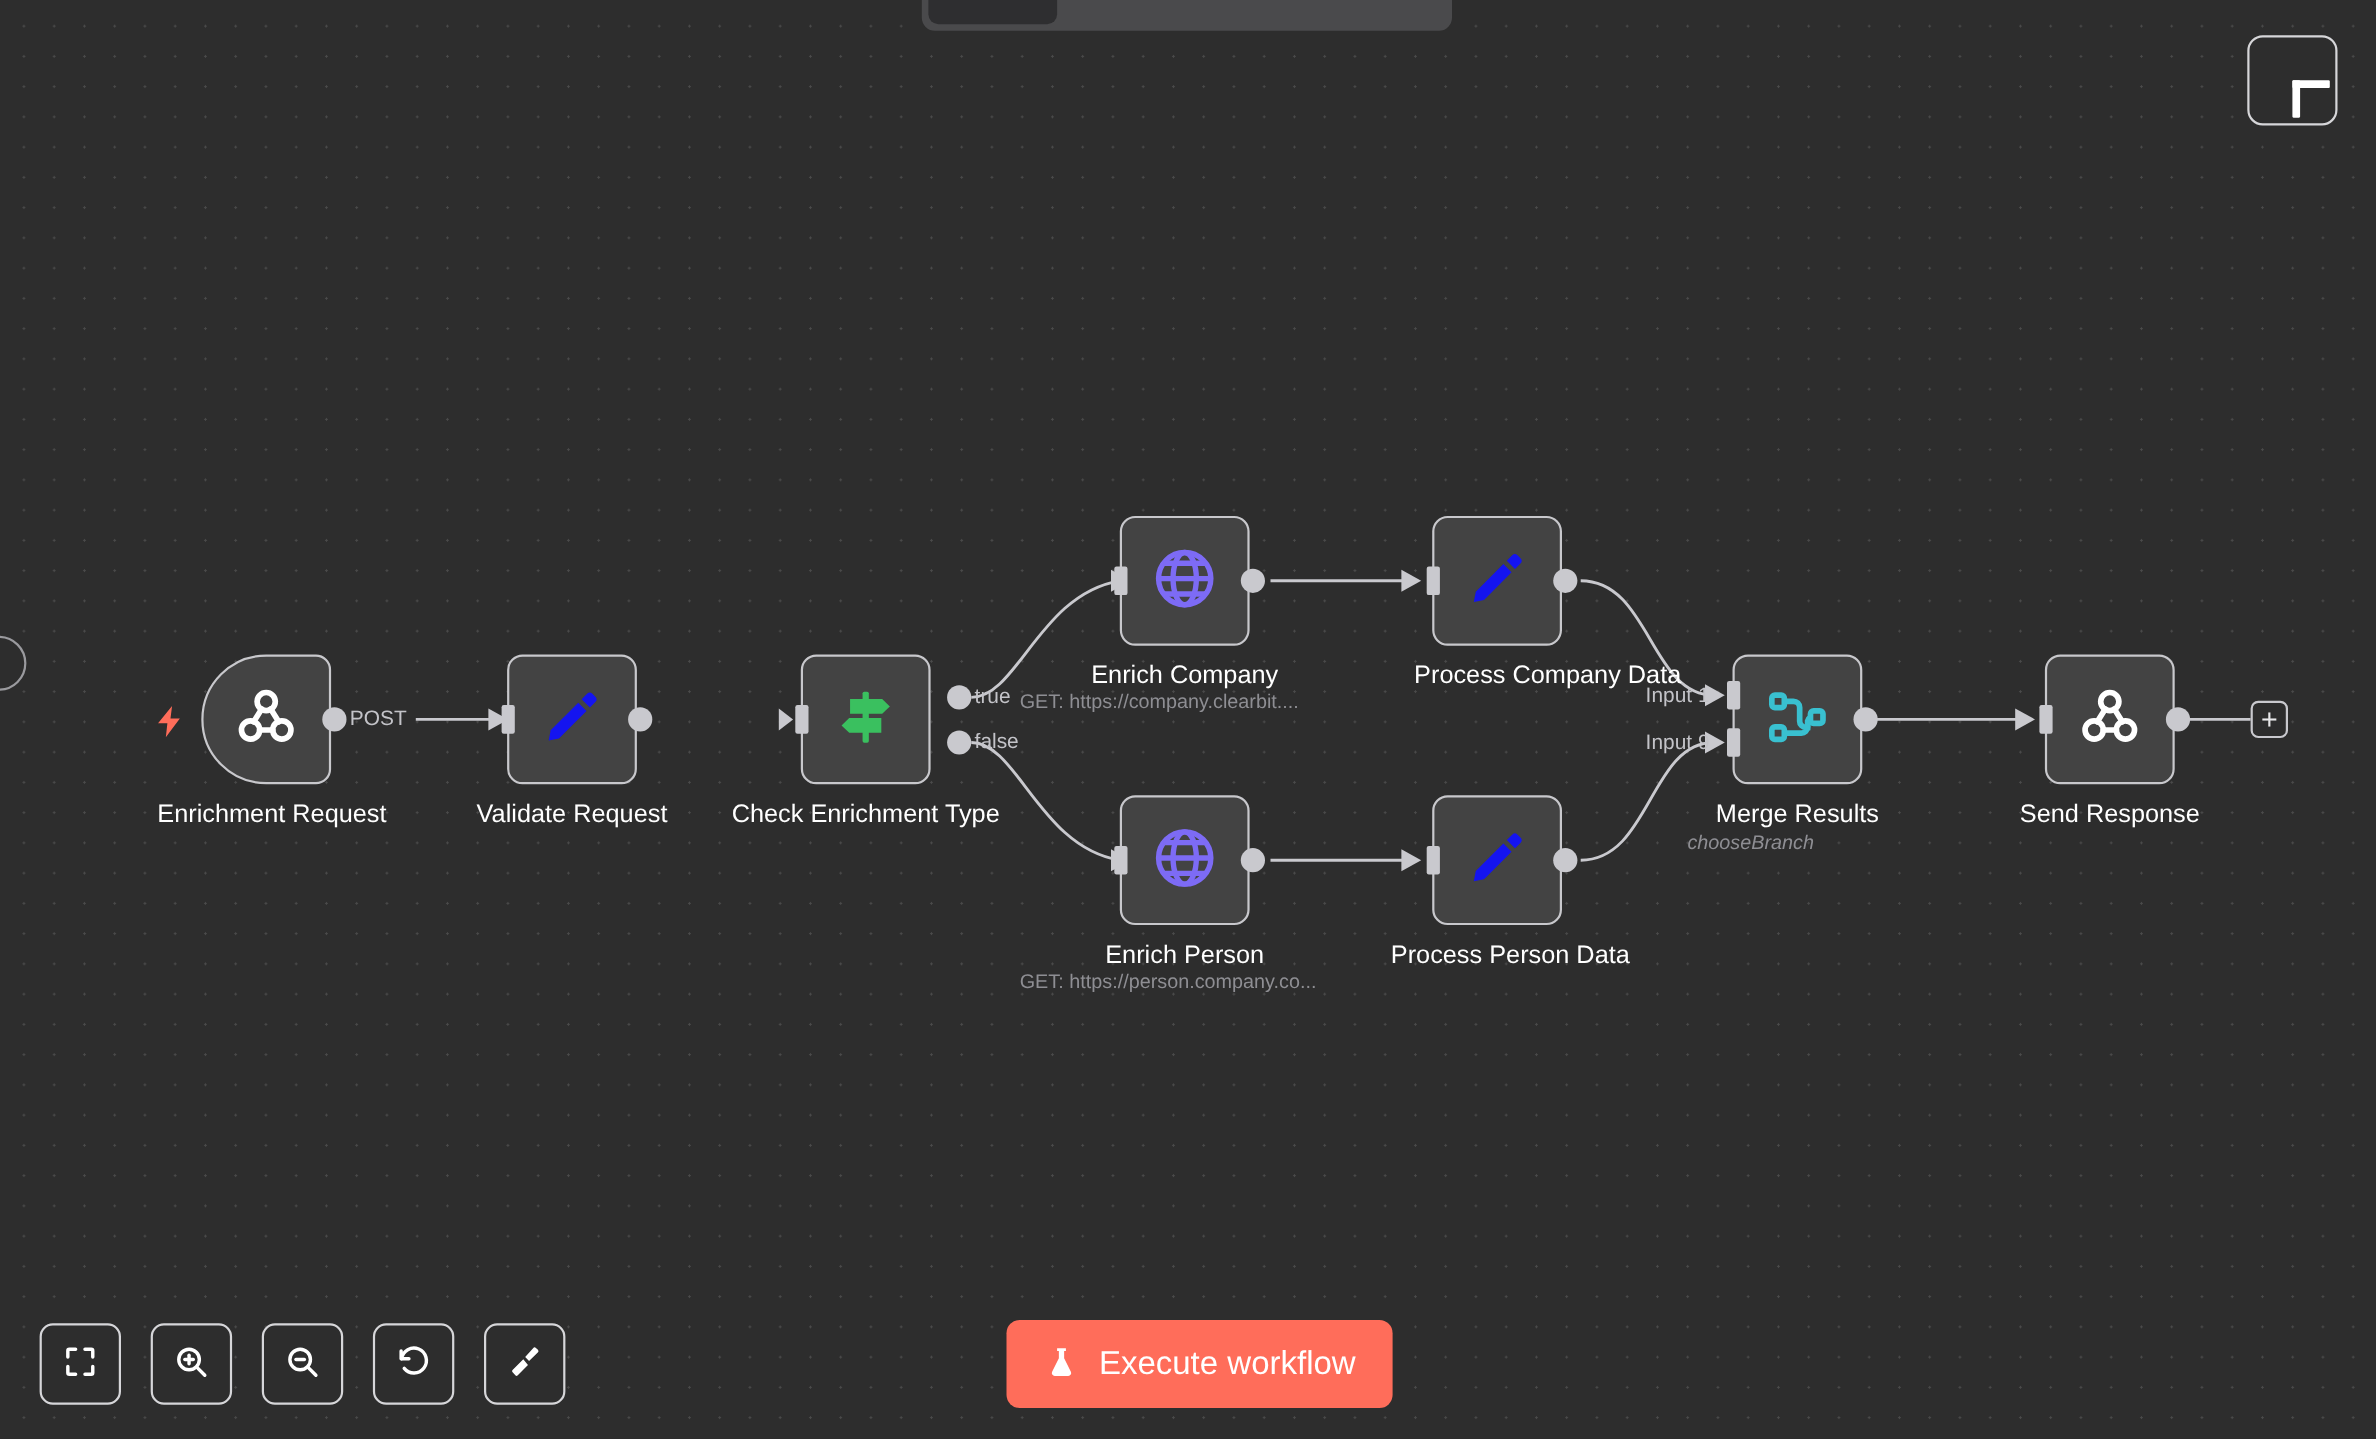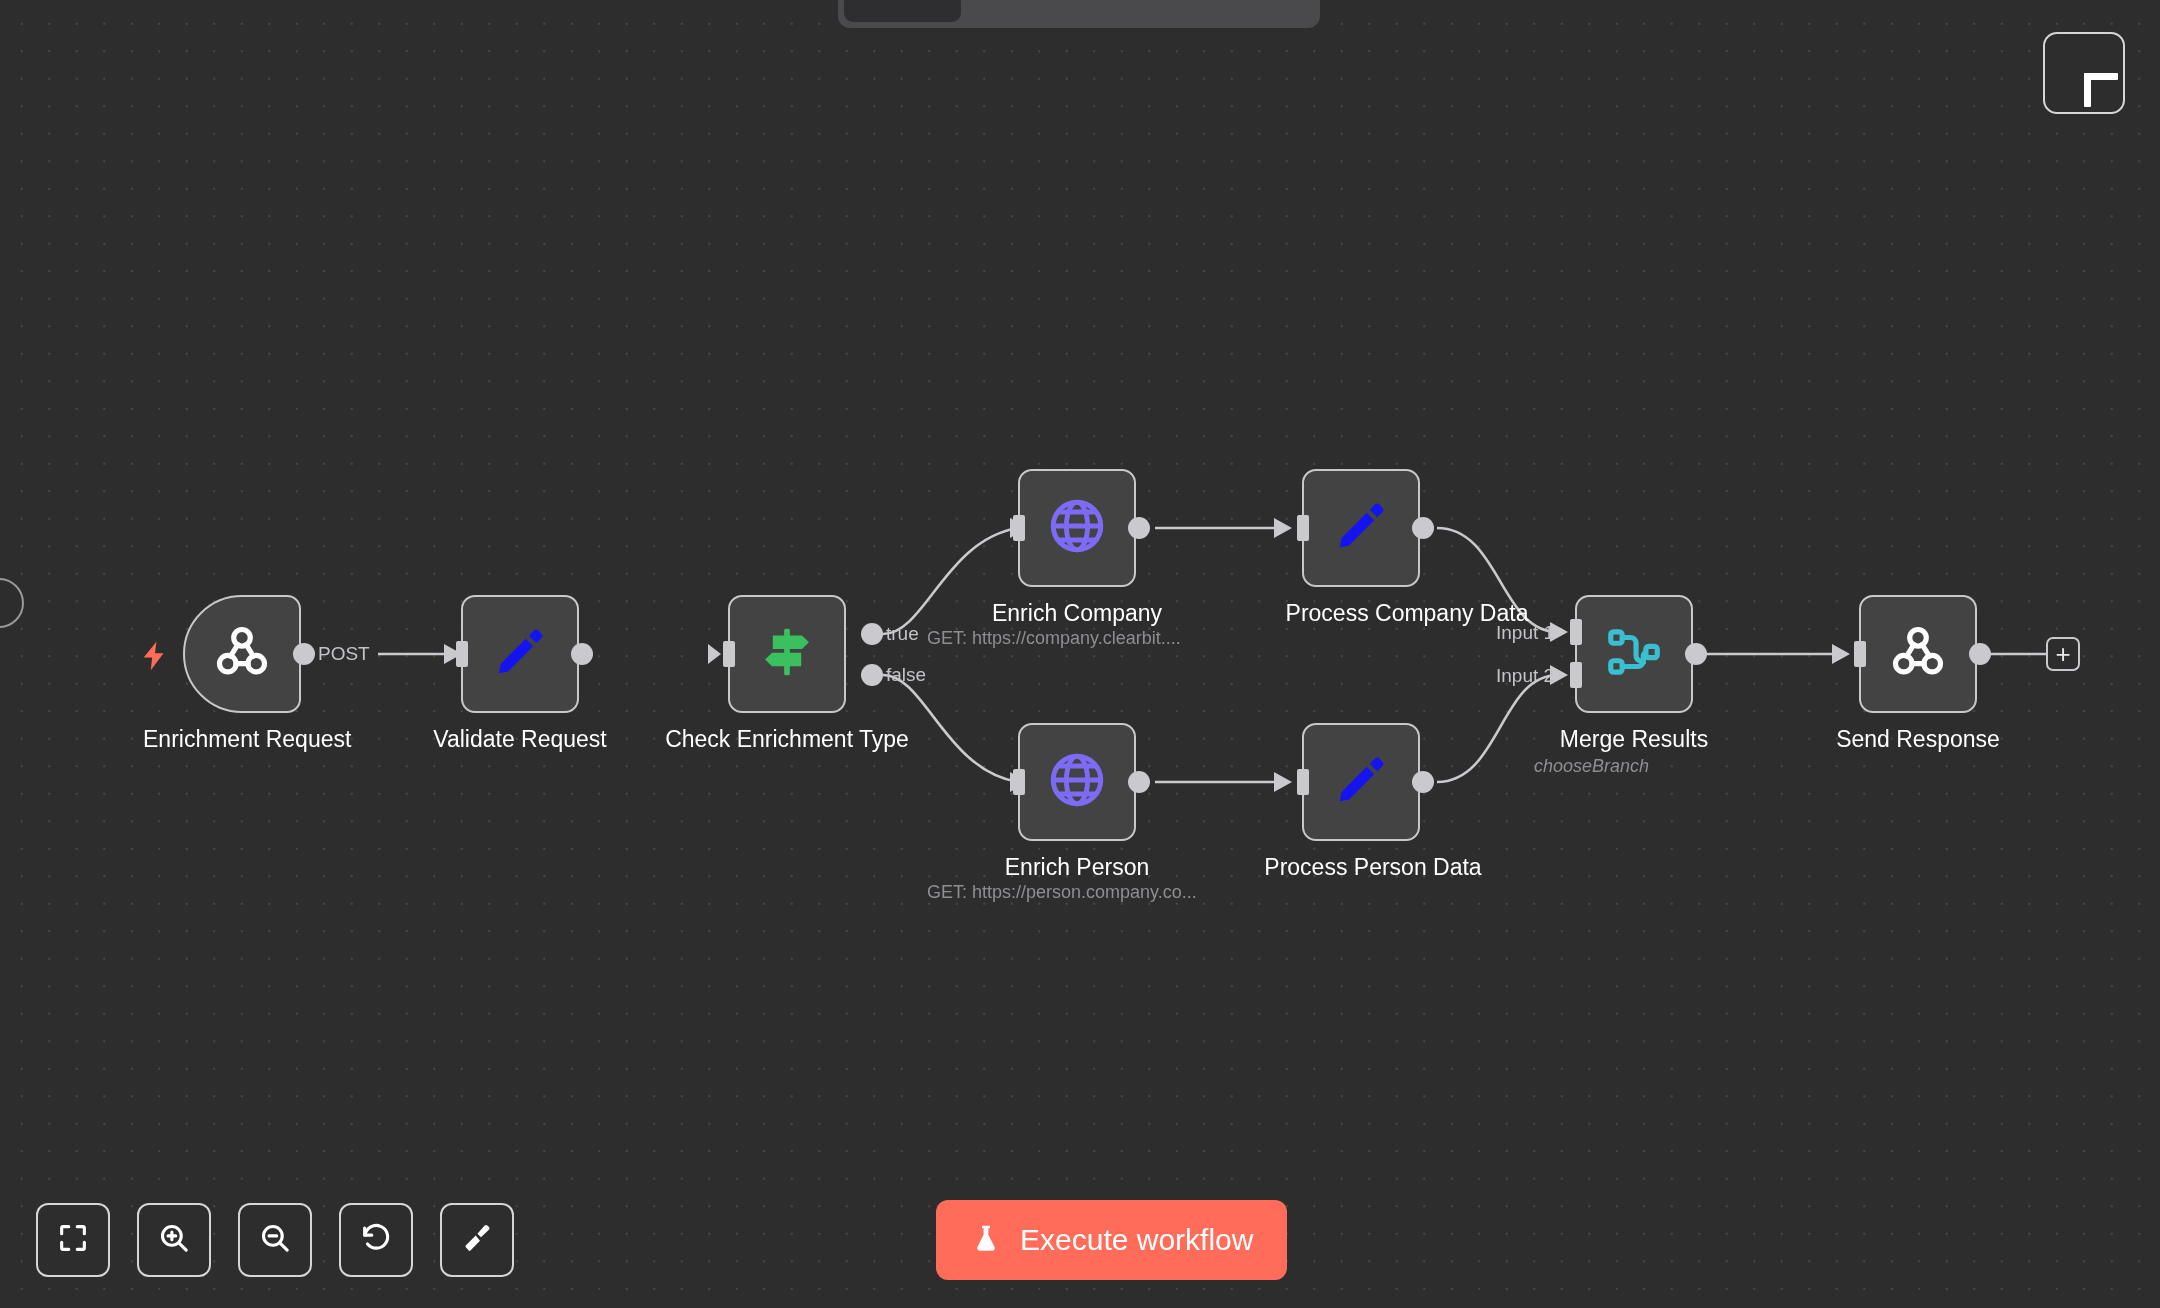--- a/index.html
+++ b/index.html
@@ -148,21 +148,21 @@
     width: 74px; height: 74px;
     border: 2px solid #d6d6d9;
     border-radius: 12px;
     background: #2d2d2d;
     display: flex; align-items: center; justify-content: center;
     cursor: pointer;
   }
 
   
   #execute-btn {
-    position: absolute; left: 936px; top: 1200px;
+    position: absolute; left: 915px; top: 1200px;
     height: 80px; padding: 0 34px;
     background: #ff6d5a;
     border: none; border-radius: 12px;
     display: flex; align-items: center; gap: 18px;
     cursor: pointer;
     z-index: 30;
   }
   #execute-btn .lbl { color: #ffffff; font-size: 30px; }
 
   
@@ -323,21 +323,21 @@
         <path d="M4.5 16.6 L14.2 6.9 L17.1 9.8 L7.4 19.5 L3.8 20.2 z"></path>
         <path d="M15.4 5.7 L17.4 3.7 C17.9 3.2 18.6 3.2 19.1 3.7 L20.3 4.9 C20.8 5.4 20.8 6.1 20.3 6.6 L18.3 8.6 z"></path>
       </svg>
     </span>
   </div>
   <div class="out-dot" style="left:1412px; top:771px;"></div>
   <div class="node-title" style="left:1248px; top:854px; width:250px;text-align:center;">Process Person Data</div>
 
   <span class="conn-label" style="left:1496px; top:622px;">Input 1</span>
   <div class="in-port" style="left:1570px; top:619px;"></div>
-  <span class="conn-label" style="left:1496px; top:665px;">Input 2</span>
+  <span class="conn-label" style="left:1496px; top:665px;">Input 9</span>
   <div class="in-port" style="left:1570px; top:662px;"></div>
   <div class="node" style="left:1575px; top:595px;">
     <span>
       <svg width="62" height="62" viewBox="0 0 24 24" fill="none" stroke="#39c0d0" stroke-width="2">
         <rect x="3" y="4.2" width="4.4" height="4.4" rx="1.1"></rect>
         <rect x="3" y="15.4" width="4.4" height="4.4" rx="1.1"></rect>
         <rect x="16.6" y="9.8" width="4.4" height="4.4" rx="1.1"></rect>
         <path d="M7.4 6.4 h3.2 a2.2 2.2 0 0 1 2.2 2.2 v4.8 a2.2 2.2 0 0 0 2.2 2.2 h1.6"></path>
         <path d="M7.4 17.6 h6.0 a2.2 2.2 0 0 0 2.2 -2.2 v-2.1 a2.2 2.2 0 0 1 1.0 -1.3"></path>
       </svg>

